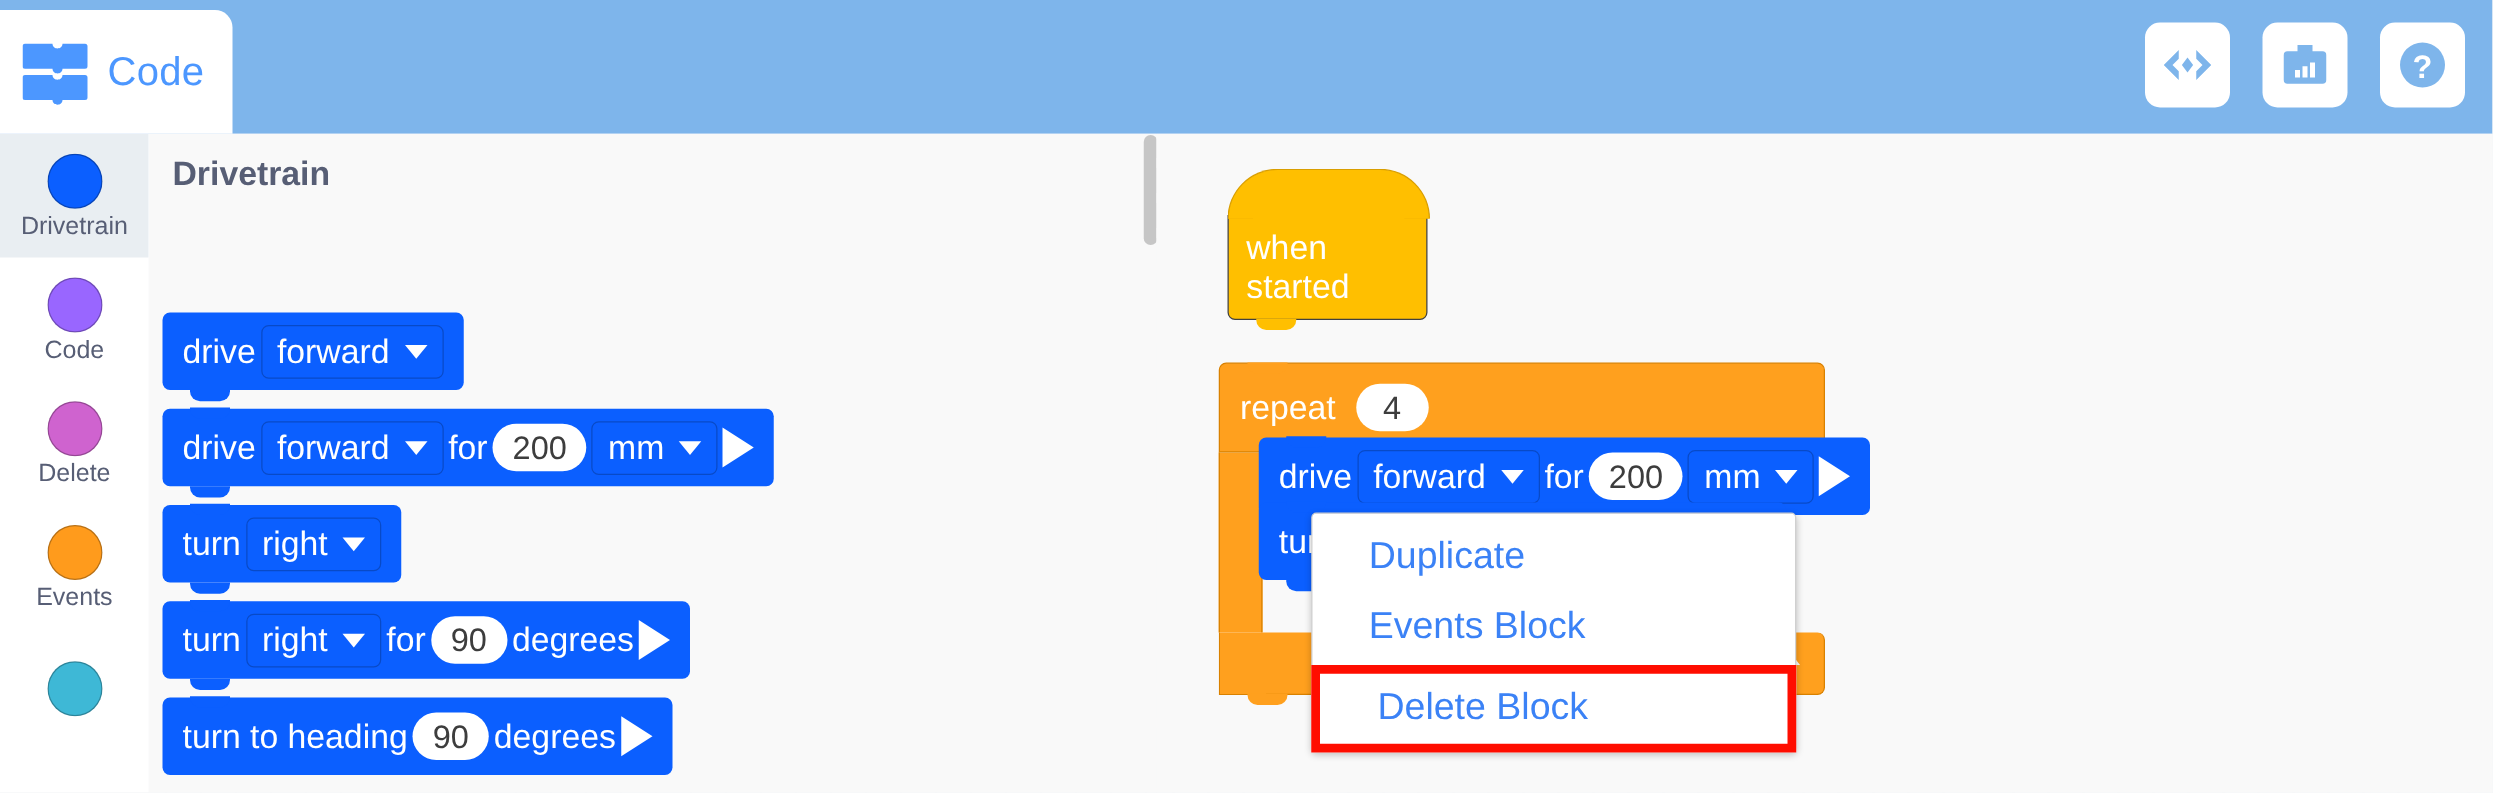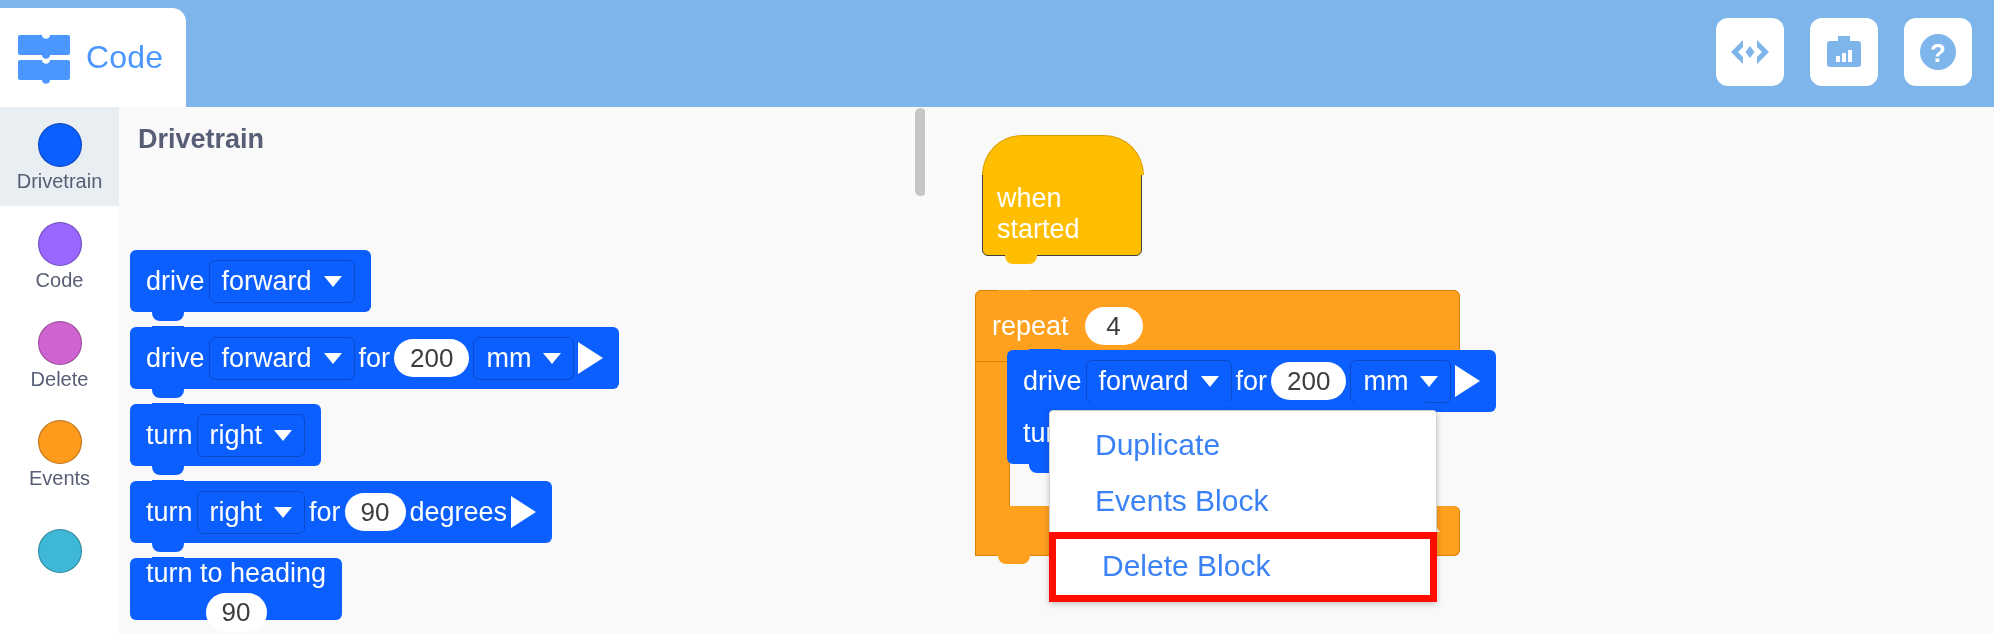--- a/index.html
+++ b/index.html
@@ -305,21 +305,21 @@
       <span class="field">
         <span>right</span>
         <span class="caret"></span>
       </span>
       <span class="lbl">for</span>
       <span class="num">90</span>
       <span class="lbl">degrees</span>
       <span class="play"></span>
     </div>
 
-    <div class="blk motion nobump" style="left:11px;top:451px;height:62px;flex-direction:column;">
+    <div class="blk motion nobump" style="left:11px;top:451px;height:62px;">
       <span class="lbl">turn to heading</span>
       <span class="num">90</span>
       <span class="lbl">degrees</span>
       <span class="play"></span>
     </div>
   </div>
 
   <div class="pal-scrollbar"></div>
 
   <div class="workspace">

